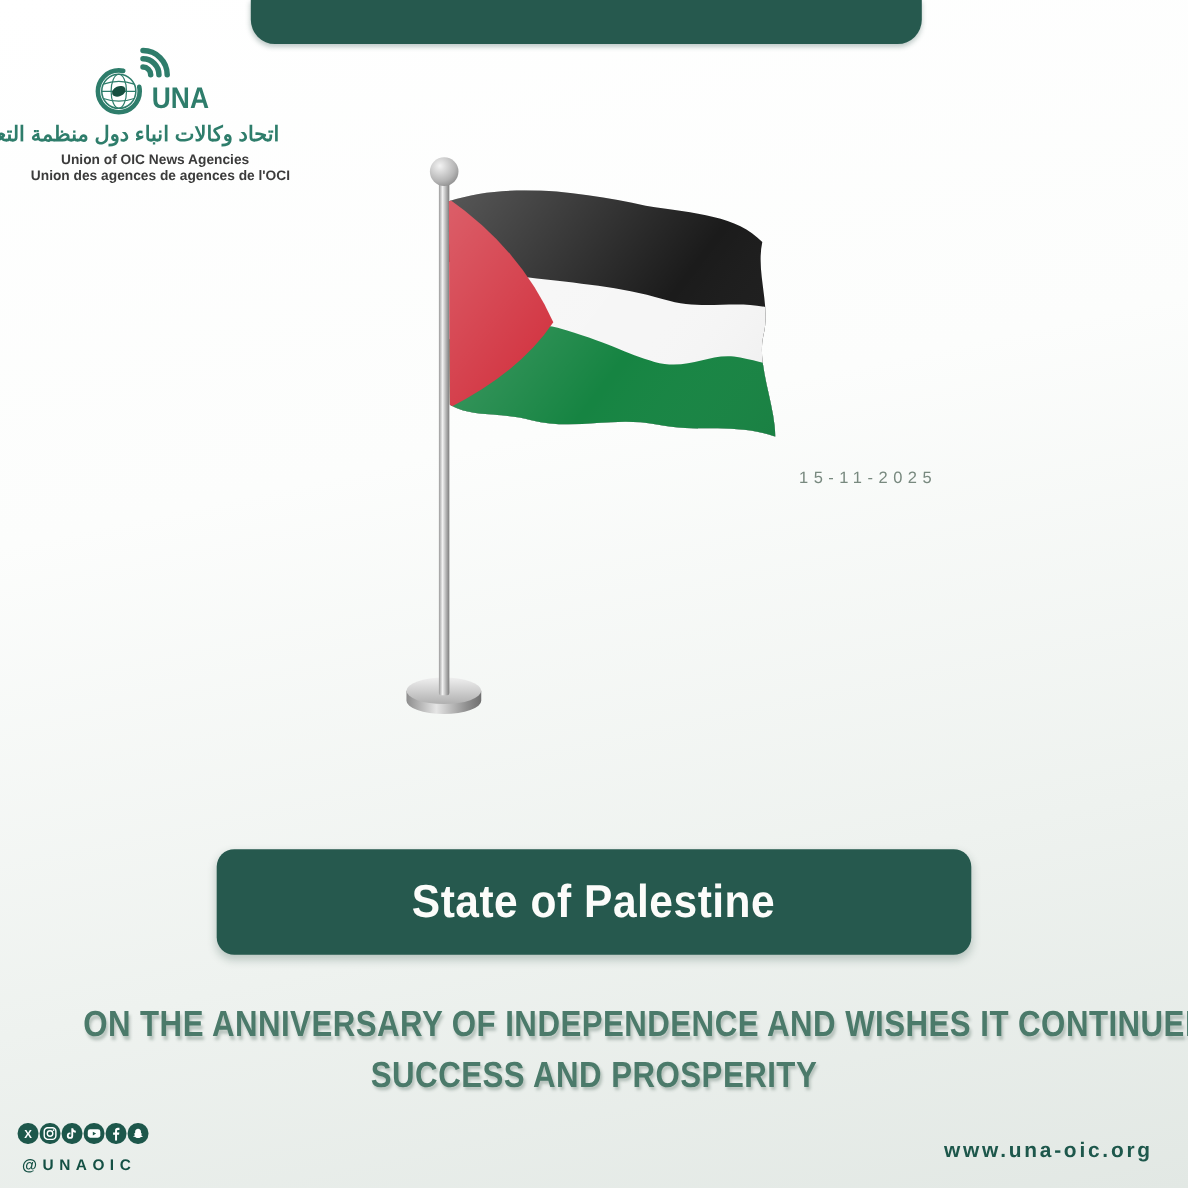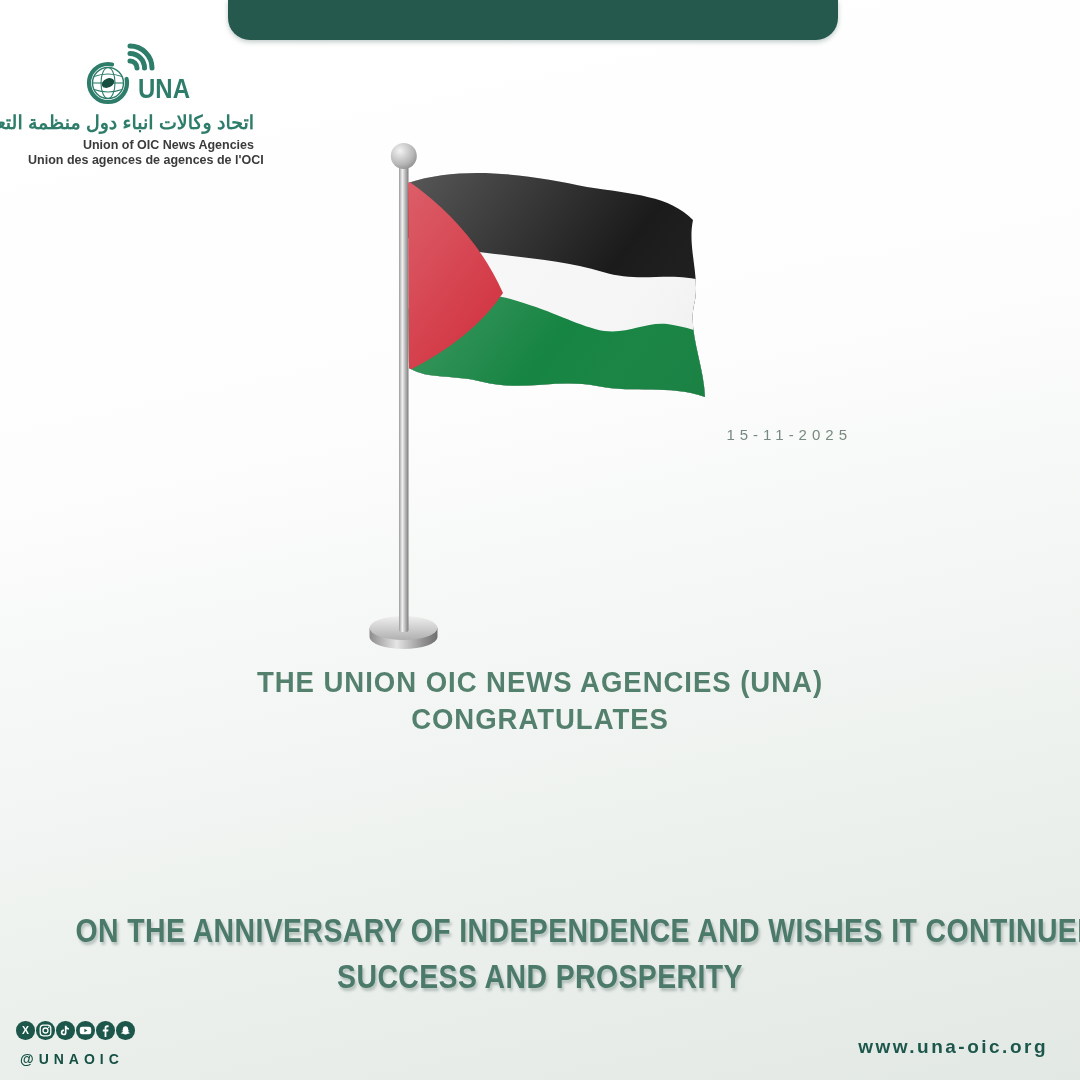--- a/index.html
+++ b/index.html
@@ -11,21 +11,21 @@
   }
 
   
   .top-bar {
     position:absolute; left:228px; top:0; width:610px; height:40px;
     background:#26594e; border-radius:0 0 22px 22px;
     box-shadow:0 2px 5px rgba(30,70,60,.28);
   }
 
   
-  .logo-block { position:absolute; left:28px; top:42px; width:226px; text-align:right; }
+  .logo-block { position:absolute; left:28px; top:42px; width:226px; text-align:center; }
   .logo-graphic { display:block; margin:0 auto; }
   .logo-arabic {
     font-size:19px; line-height:30px; color:#2e7d6b; font-weight:700;
     direction:rtl; white-space:nowrap; margin-top:2px;
   }
   .logo-en, .logo-fr {
     font-size:12.5px; line-height:15px; font-weight:700; color:#3b3b3b; white-space:nowrap;
   }
 
   
@@ -171,25 +171,24 @@
         <path fill="#168442" d="M-10,530 L-10,195 C50,180 115,158 152,168 C195,180 215,192 240,199
                  C272,208 290,189 318,195 C332,198 342,200 350,204 L370,212 L370,530 Z"></path>
         <path fill="#cf2634" d="M52,50 Q118,96 148,163 Q118,208 53,241 Z"></path>
         <rect x="0" y="0" width="400" height="530" fill="url(#sheen)"></rect>
       </g>
     </svg>
   </div>
 
   <div class="date">15-11-2025</div>
 
-  <div class="headline">
-    <div class="hl-line">THE UNION OIC NEWS AGENCIES (UNA)</div>
-    <div class="hl-line">CONGRATULATES</div>
-  </div>
-
+
+  <div class="highlight-box">
+    <span class="hl-text">State of Palestine</span>
+  </div>
 
   <div class="statement">
     <div class="st-line">ON THE ANNIVERSARY OF INDEPENDENCE AND WISHES IT CONTINUED</div>
     <div class="st-line">SUCCESS AND PROSPERITY</div>
   </div>
 
   <div class="social-row">
     <span class="social-circle">
       <svg width="13" height="13" viewBox="0 0 13 13">
         <text x="6.5" y="10.2" text-anchor="middle" font-size="10.5" font-weight="800" fill="#fff" font-family="Liberation Sans, sans-serif">X</text>

